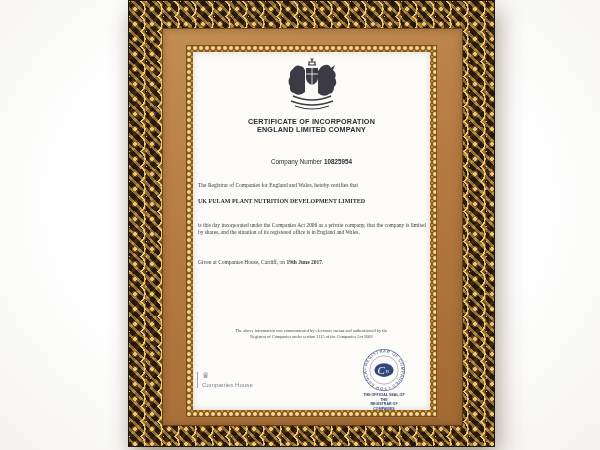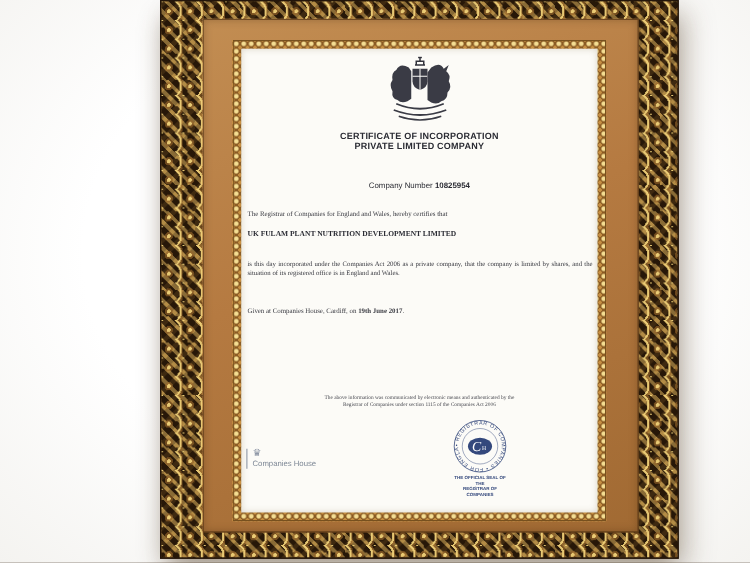--- a/index.html
+++ b/index.html
@@ -4,23 +4,23 @@
 <style>
   html,body{margin:0;padding:0;}
   body{
     width:600px;height:450px;overflow:hidden;position:relative;
     background:radial-gradient(ellipse at 50% 45%, #ffffff 55%, #f4f3f0 100%);
     font-family:"Liberation Sans", sans-serif;
   }
   .photo{position:absolute;inset:0;}
   
   .frame{
-    position:absolute;left:128px;top:0;width:415px;height:447px;
+    position:absolute;left:128px;top:0;width:367px;height:447px;
     box-sizing:border-box;
-    padding:14px 31px 20px 33px;
+    padding:27px 31px 20px 33px;
     background-color:#2e1d0b;
     background-image:
       repeating-radial-gradient(circle at 6px 8px, rgba(240,208,120,.95) 0 1.6px, rgba(150,100,40,.65) 1.6px 3.2px, rgba(20,10,2,0) 3.2px 9px),
       repeating-linear-gradient(45deg, rgba(222,178,92,.55) 0 3px, rgba(40,24,8,.75) 3px 8px),
       repeating-linear-gradient(135deg, rgba(205,156,72,.5) 0 4px, rgba(28,16,5,.65) 4px 10px);
     background-size:17px 15px, 21px 21px, 27px 27px;
     border:1px solid #23150a;
     box-shadow:0 10px 20px -4px rgba(70,48,22,.45), 10px 8px 22px rgba(70,48,22,.18);
   }
   .wood{
@@ -85,21 +85,21 @@
 
               <path d="M40 9 q7 -5 10 1 l4 -3 -2 5 q4 3 2 8 q3 5 -1 9 q0 6 -5 7 q-3 3 -8 1 l-3 -2 v-22 z" fill="#3a3b45" stroke="none"></path>
 
               <path d="M12 38 q19 8 38 0 M10 43 q21 8 42 0" stroke="#3a3b45" stroke-width="1.4"></path>
               <path d="M14 48 q17 6 34 0" stroke="#3a3b45" stroke-width="1.1"></path>
             </svg>
           </div>
 
           <div class="title">
             <div>CERTIFICATE OF INCORPORATION</div>
-            <div>PRIVATE LIMITED COMPANY</div>
+            <div>ENGLAND LIMITED COMPANY</div>
           </div>
 
           <div class="comp-num">
             <span>Company Number</span>
             <b>10825954</b>
           </div>
 
           <div class="registrar serif">The Registrar of Companies for England and Wales, hereby certifies that</div>
           <div class="cname serif">UK FULAM PLANT NUTRITION DEVELOPMENT LIMITED</div>
           <div class="para serif">is this day incorporated under the Companies Act 2006 as a private company, that the company is limited by shares, and the situation of its registered office is in England and Wales.</div>

